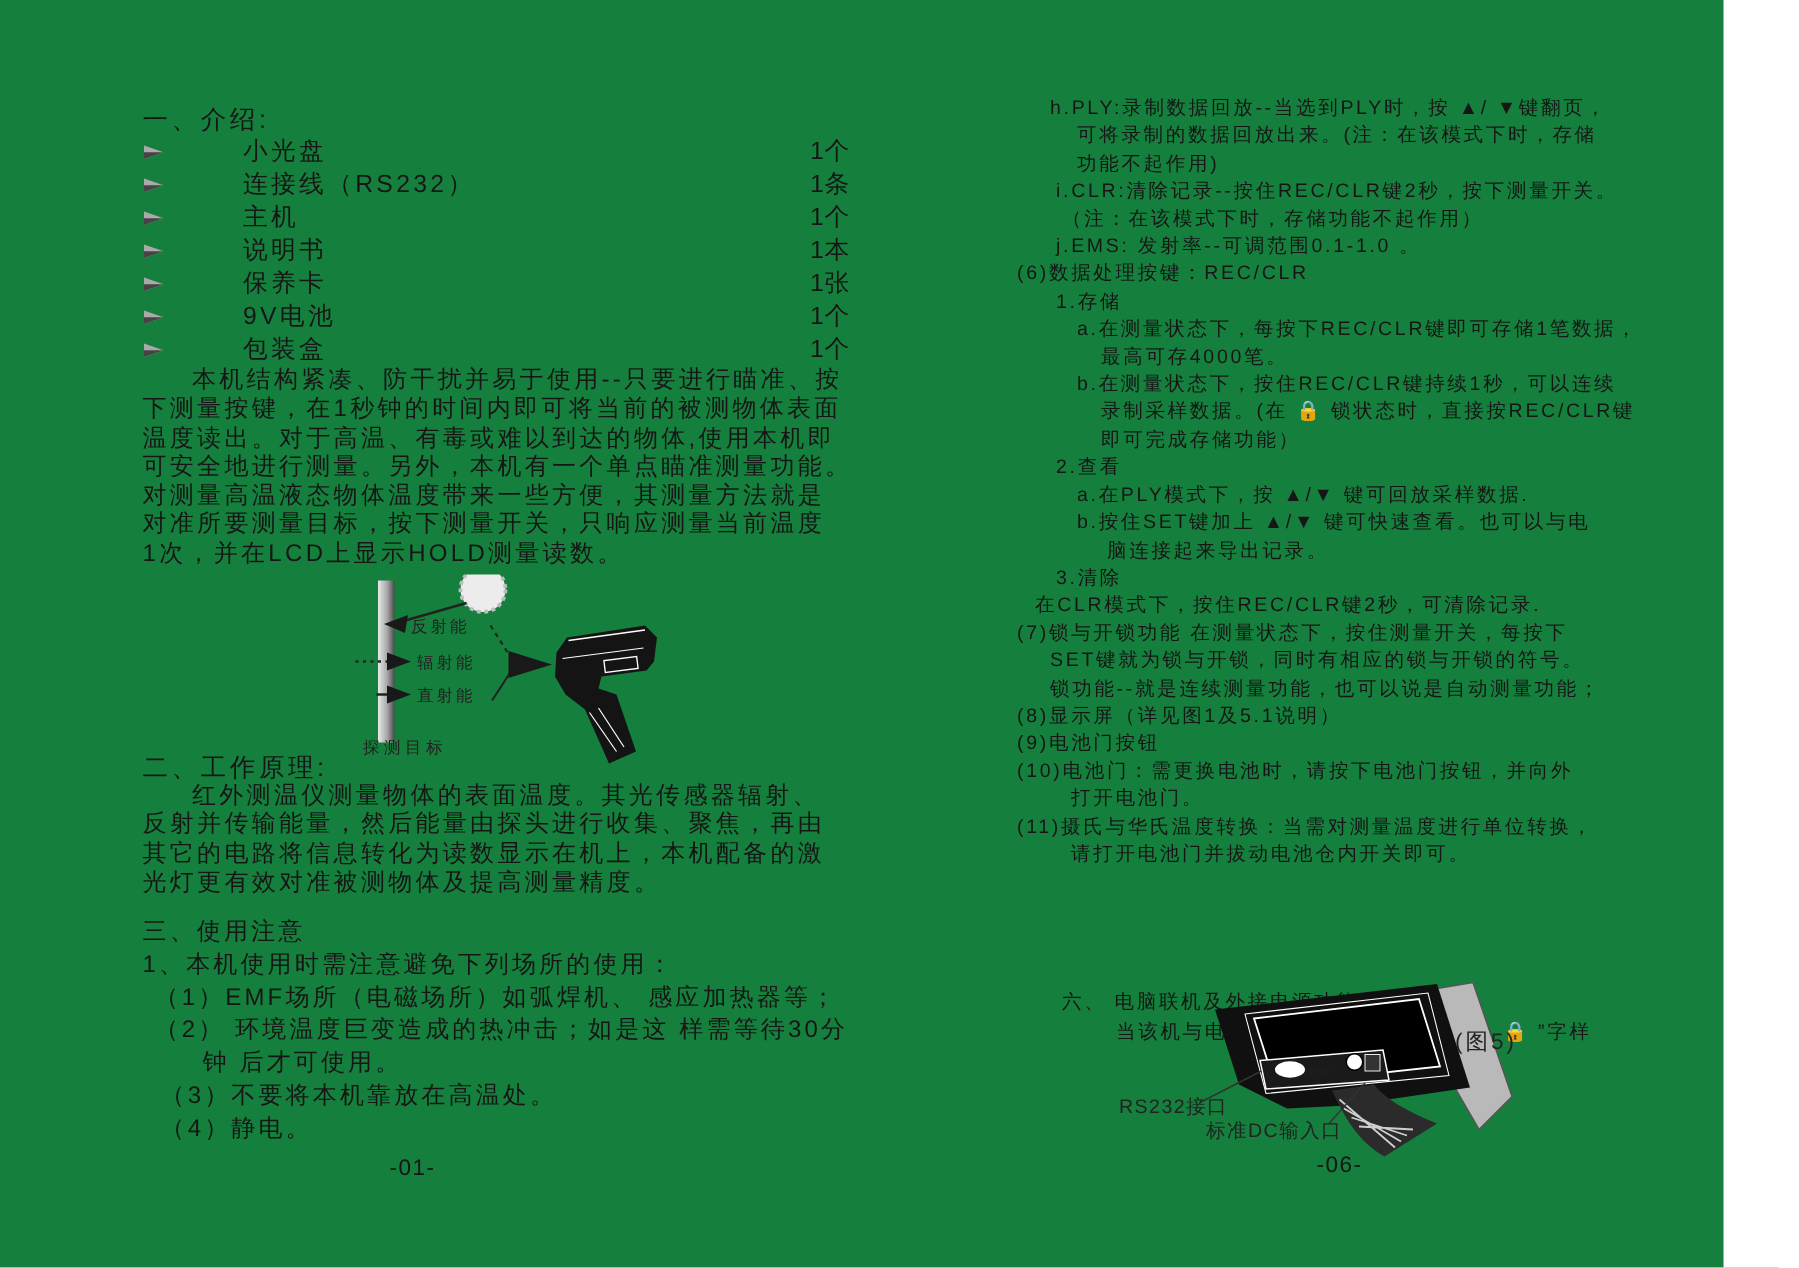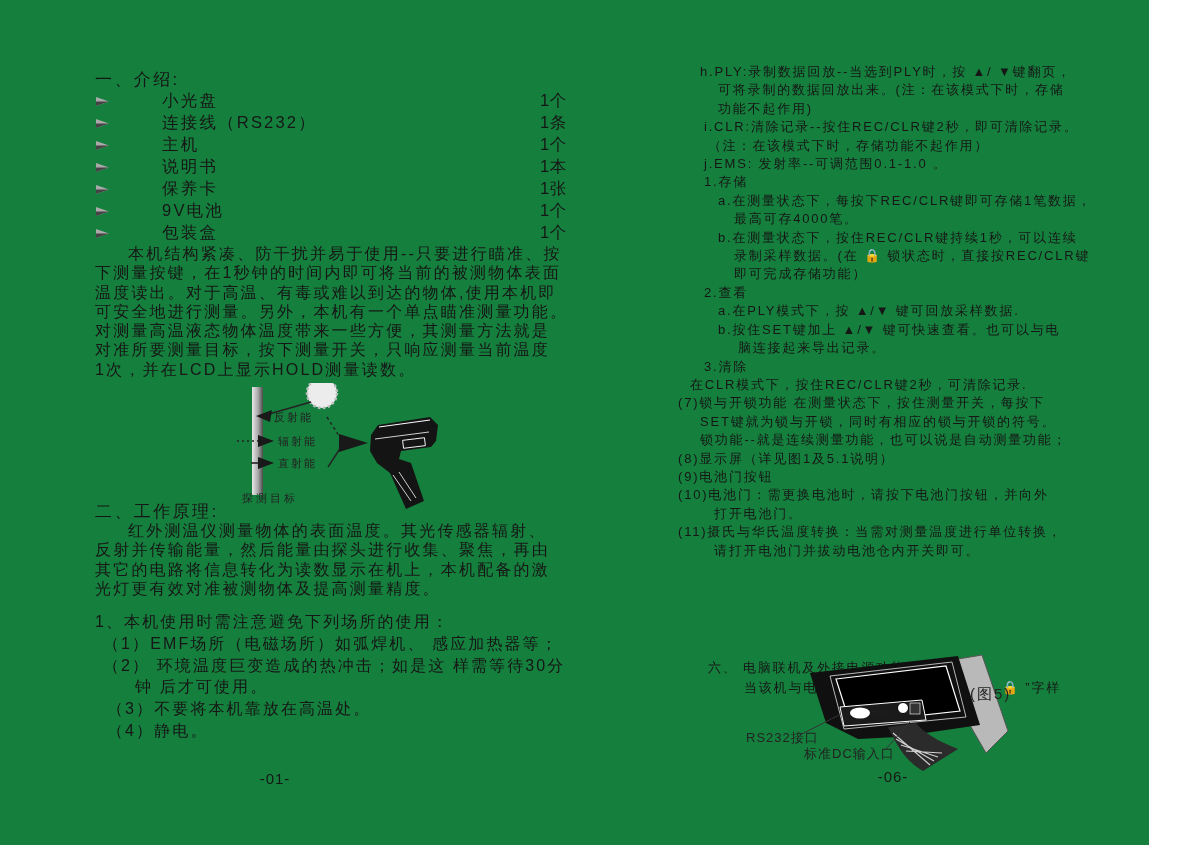--- a/index.html
+++ b/index.html
@@ -142,37 +142,39 @@
 
   <div class="abs h" style="left:95px;top:500px;">二、工作原理:</div>
   <div class="abs" style="left:95px;top:521px;">
     <div class="pline fl-indent">红外测温仪测量物体的表面温度。其光传感器辐射、</div>
     <div class="pline">反射并传输能量，然后能量由探头进行收集、聚焦，再由</div>
     <div class="pline">其它的电路将信息转化为读数显示在机上，本机配备的激</div>
     <div class="pline">光灯更有效对准被测物体及提高测量精度。</div>
   </div>
 
   <div class="abs" style="left:95px;top:611px;">
+    <div class="cline h" style="line-height:21.8px;">三、使用注意</div>
     <div class="cline">1、本机使用时需注意避免下列场所的使用：</div>
     <div class="cline ind-8">（1）EMF场所（电磁场所）如弧焊机、 感应加热器等；</div>
     <div class="cline ind-8">（2） 环境温度巨变造成的热冲击；如是这 样需等待30分</div>
     <div class="cline ind-40">钟 后才可使用。</div>
     <div class="cline ind-12">（3）不要将本机靠放在高温处。</div>
     <div class="cline ind-12">（4）静电。</div>
   </div>
 
   <div class="abs pagenum" style="left:245px;top:770px;">-01-</div>
 
   <div class="abs" style="left:678px;top:63px;width:480px;">
     <div class="line ind-22">h.PLY:录制数据回放--当选到PLY时，按 ▲/ ▼键翻页，</div>
     <div class="line ind-40">可将录制的数据回放出来。(注：在该模式下时，存储</div>
     <div class="line ind-40">功能不起作用)</div>
-    <div class="line ind-26">i.CLR:清除记录--按住REC/CLR键2秒，即可清除记录。</div>
+    <div class="line ind-26">i.CLR:清除记录--按住REC/CLR键2秒，按下测量开关。</div>
     <div class="line ind-30">（注：在该模式下时，存储功能不起作用）</div>
     <div class="line ind-26">j.EMS:  发射率--可调范围0.1-1.0 。</div>
+    <div class="line">(6)数据处理按键：REC/CLR</div>
     <div class="line ind-26">1.存储</div>
     <div class="line ind-40">a.在测量状态下，每按下REC/CLR键即可存储1笔数据，</div>
     <div class="line ind-56">最高可存4000笔。</div>
     <div class="line ind-40">b.在测量状态下，按住REC/CLR键持续1秒，可以连续</div>
     <div class="line ind-56">录制采样数据。(在 🔒 锁状态时，直接按REC/CLR键</div>
     <div class="line ind-56">即可完成存储功能）</div>
     <div class="line ind-26">2.查看</div>
     <div class="line ind-40">a.在PLY模式下，按 ▲/▼ 键可回放采样数据.</div>
     <div class="line ind-40">b.按住SET键加上 ▲/▼ 键可快速查看。也可以与电</div>
     <div class="line ind-60">脑连接起来导出记录。</div>

